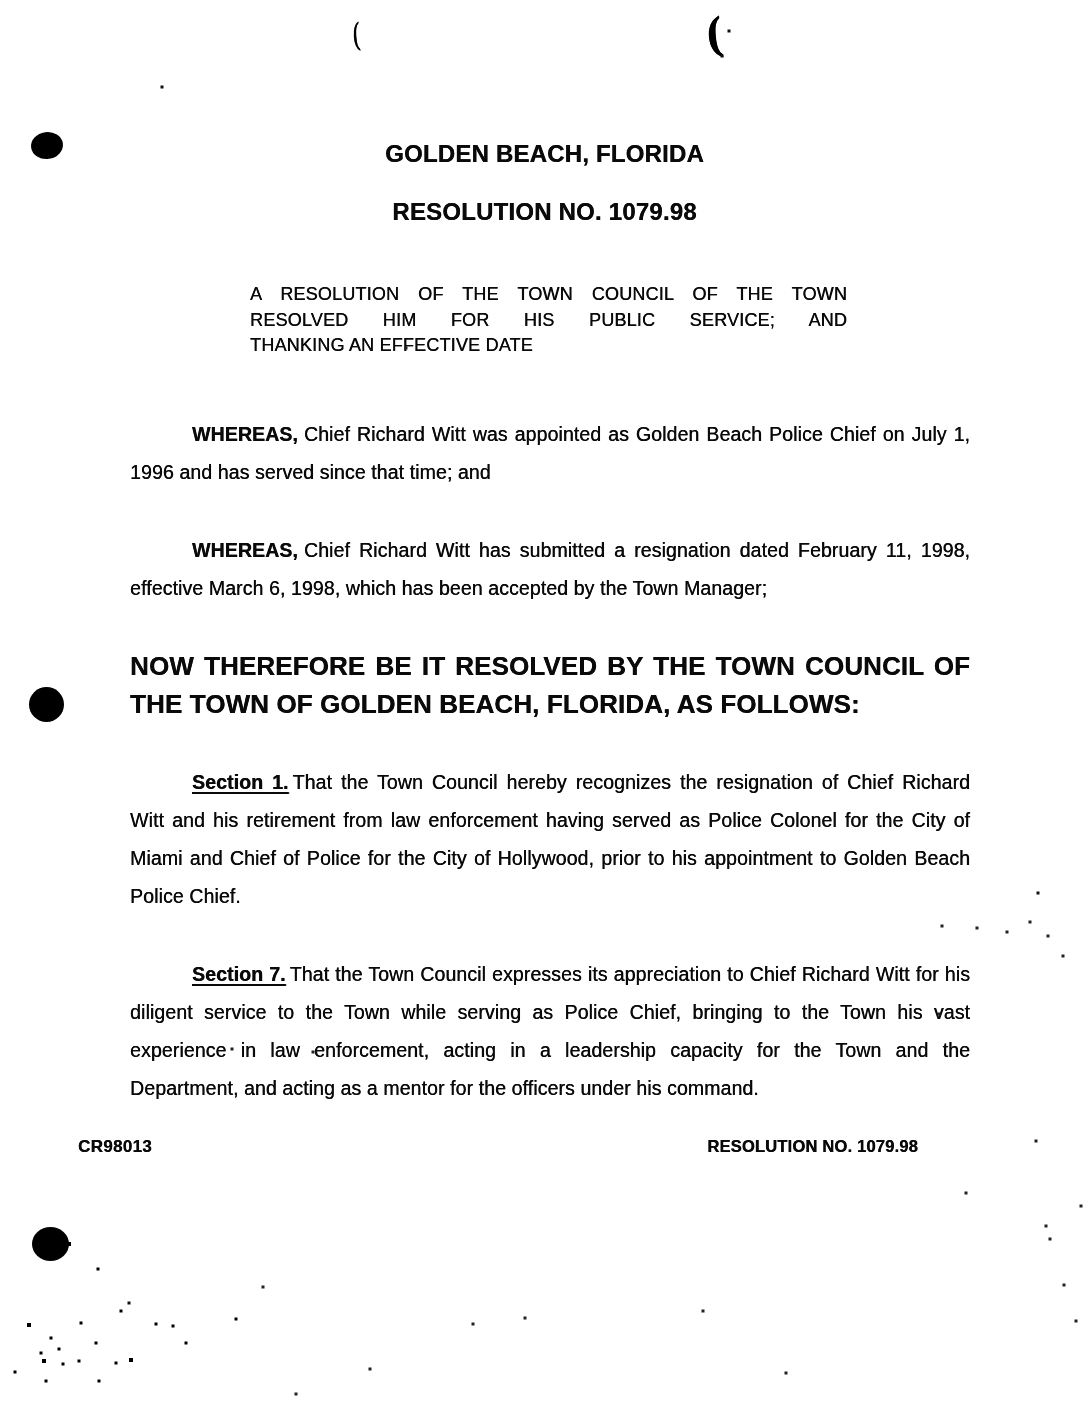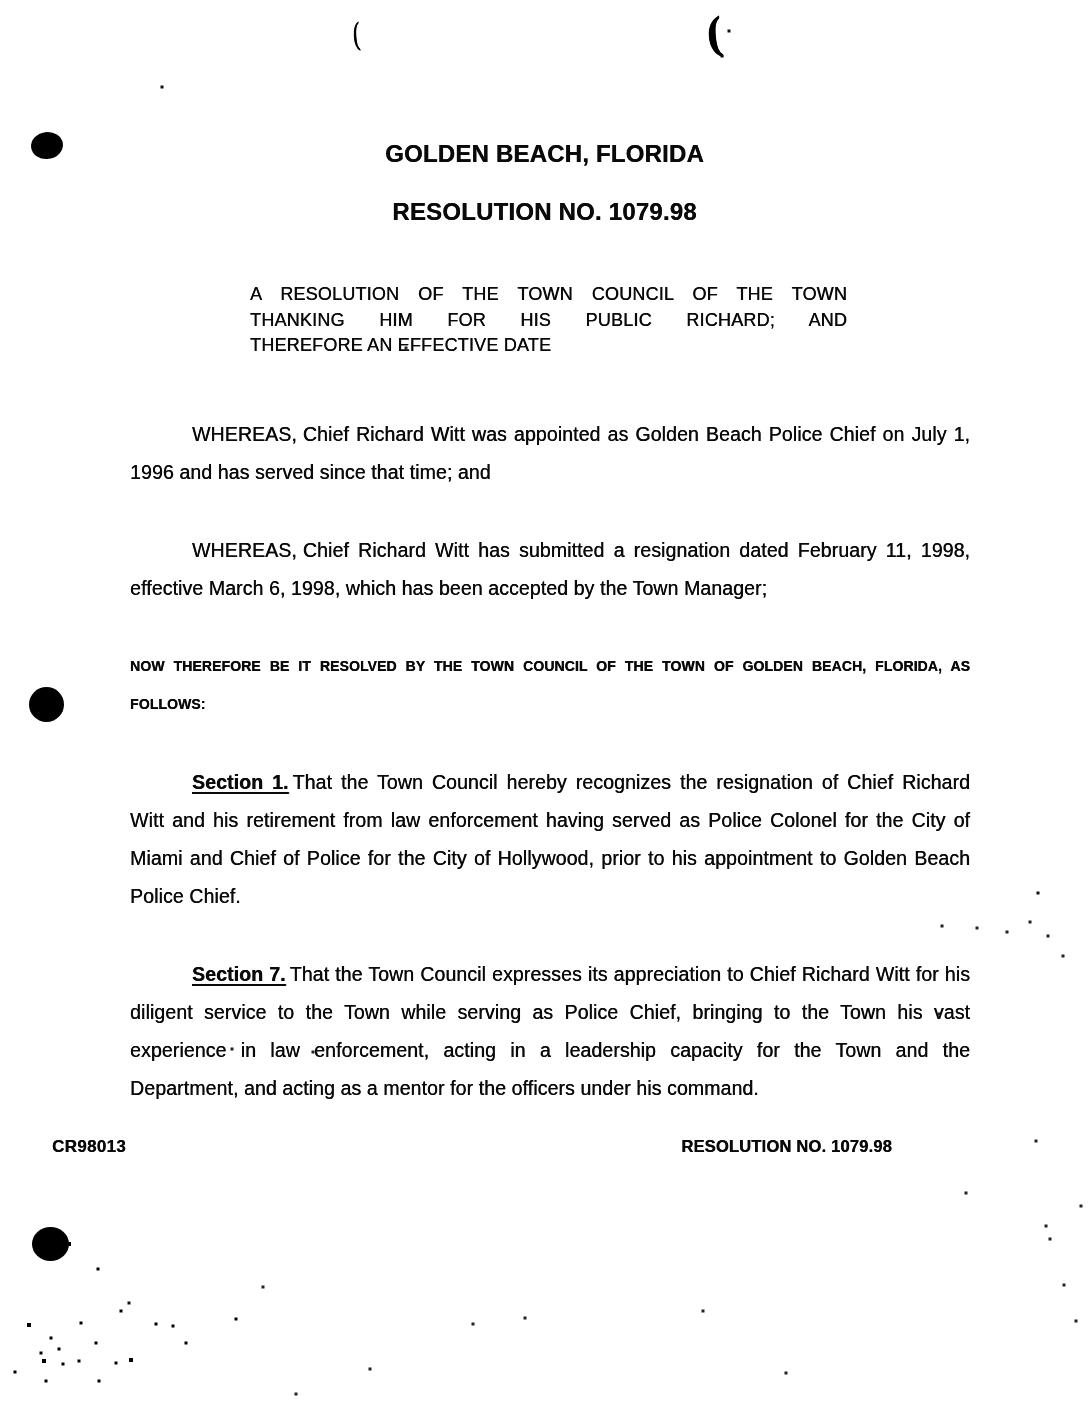--- a/index.html
+++ b/index.html
@@ -51,25 +51,25 @@
   .header .h2 { margin-top:30px; }
 
   .title-block { margin:56px 0 0 250px; width:597px; font-size:18px; line-height:25.5px; letter-spacing:0.2px; }
   .title-line { text-align:justify; text-align-last:justify; }
   .title-line.last { text-align-last:left; }
 
   .body { margin-left:130px; width:840px; font-size:19.5px; line-height:38px; letter-spacing:0.1px; }
   .par { margin:40px 0 0 0; text-align:justify; text-align-last:left; }
   .par.first { margin-top:56px; }
   .par.indent { text-indent:62px; }
-  .lead { font-weight:normal; margin-right:6px;margin-top:12px; }
+  .lead { font-weight:bold; margin-right:6px;margin-top:12px; }
   .sec-label { font-weight:bold; text-decoration:underline; text-decoration-thickness:2px; text-underline-offset:3px; margin-right:4px; }
-  .par.resolved { font-weight:bold; font-size:14px; }
+  .par.resolved { font-weight:bold; font-size:26px; }
 
-  .footer { margin-left:52px; width:840px; margin-top:30px; display:flex; justify-content:space-between; align-items:center; font-weight:bold; }
+  .footer { margin-left:78px; width:840px; margin-top:30px; display:flex; justify-content:space-between; align-items:center; font-weight:bold; }
   .footer .left  { font-size:17px; letter-spacing:0.3px; }
   .footer .right { font-size:16.5px; letter-spacing:0.2px; }
 </style>
 </head>
 <body>
 
 <div class="page">
 
   <div class="punch-hole hole-1"></div>
   <div class="punch-hole hole-2"></div>
@@ -79,22 +79,22 @@
   <div class="speckles"></div>
   <div class="speckles2"></div>
 
   <div class="header">
     <div class="h1">GOLDEN BEACH, FLORIDA</div>
     <div class="h2">RESOLUTION NO. 1079.98</div>
   </div>
 
   <div class="title-block">
     <div class="title-line">A RESOLUTION OF THE TOWN COUNCIL OF THE TOWN</div>
-    <div class="title-line">THANKING HIM FOR HIS PUBLIC RICHARD; AND</div>
-    <div class="title-line last">THEREFORE AN EFFECTIVE DATE</div>
+    <div class="title-line">RESOLVED HIM FOR HIS PUBLIC SERVICE; AND</div>
+    <div class="title-line last">THANKING AN EFFECTIVE DATE</div>
   </div>
 
   <div class="body">
 
     <p class="par indent first">
       <span class="lead">WHEREAS,</span><span>Chief Richard Witt was appointed as Golden Beach Police Chief on July 1, 1996 and has served since that time; and</span>
     </p>
 
     <p class="par indent">
       <span class="lead">WHEREAS,</span><span>Chief Richard Witt has submitted a resignation dated February 11, 1998, effective March 6, 1998, which has been accepted by the Town Manager;</span>

